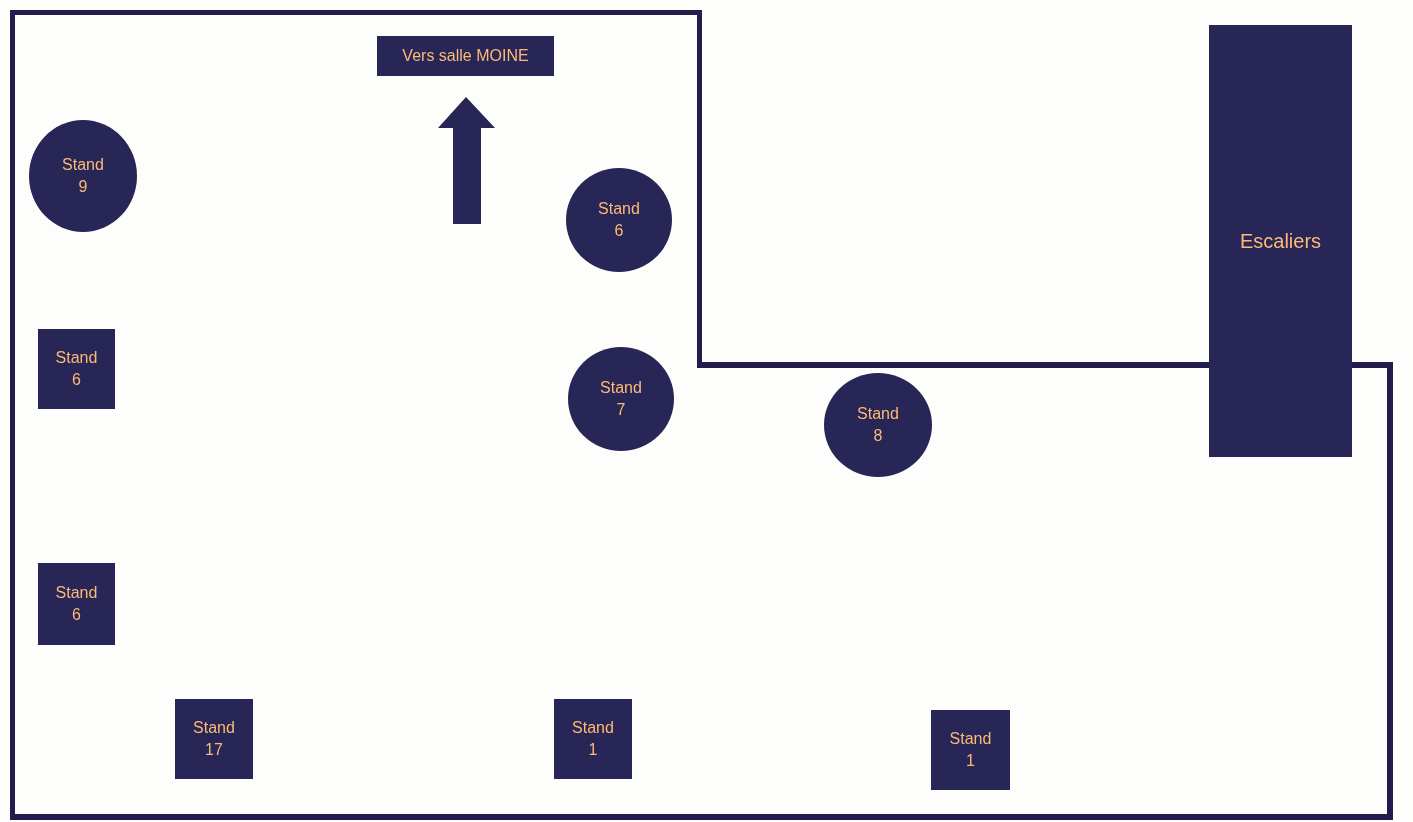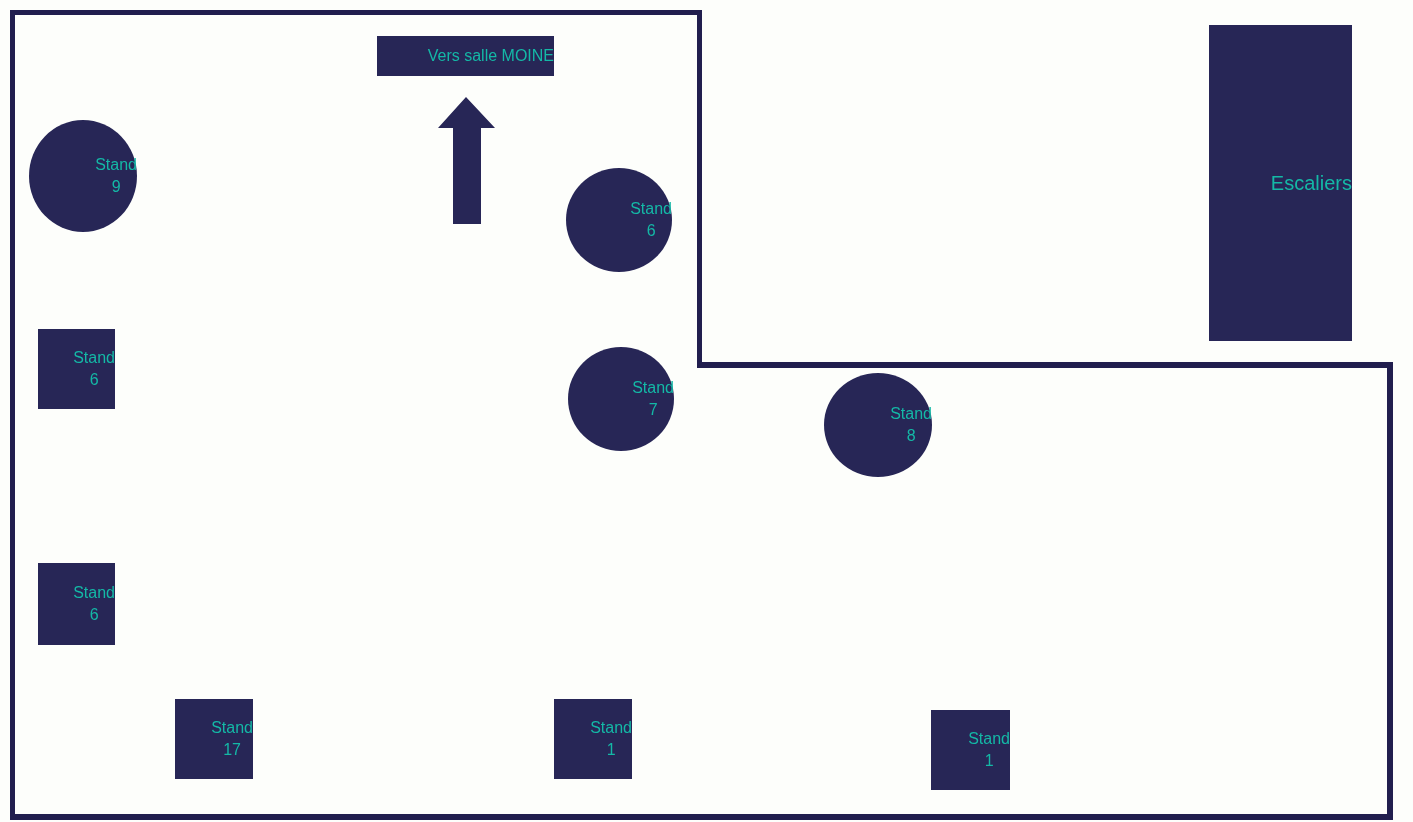--- a/index.html
+++ b/index.html
@@ -21,32 +21,32 @@
   .wall-left           { left: 10px;   top: 10px;  width: 5px;    height: 810px; }
   .wall-inner-vertical { left: 697px;  top: 10px;  width: 5px;    height: 358px; }
   .wall-inner-horizontal{ left: 697px; top: 362px; width: 696px;  height: 6px; }
   .wall-right          { left: 1387px; top: 362px; width: 6px;    height: 458px; }
   .wall-bottom         { left: 10px;   top: 814px; width: 1383px; height: 6px; }
 
   
   .shape {
     position: absolute;
     background: #272656;
-    color: #14b8a6;
+    color: #fdba74;
     display: flex;
     align-items: center;
-    justify-content: flex-end;
+    justify-content: center;
     text-align: center;
   }
   .circle { border-radius: 50%; }
   .stand-text { font-size: 16px; line-height: 1.35; }
 
   
   .sign-vers-salle { left: 377px; top: 36px;  width: 177px; height: 40px; font-size: 16px; }
-  .stairs-block    { left: 1209px; top: 25px; width: 143px; height: 316px; font-size: 20px; }
+  .stairs-block    { left: 1209px; top: 25px; width: 143px; height: 432px; font-size: 20px; }
 
   .stand-9  { left: 29px;  top: 120px; width: 108px; height: 112px; }
   .stand-6  { left: 566px; top: 168px; width: 106px; height: 104px; }
   .stand-7  { left: 568px; top: 347px; width: 106px; height: 104px; }
   .stand-8  { left: 824px; top: 373px; width: 108px; height: 104px; }
 
   .stand-10 { left: 38px;  top: 329px; width: 77px; height: 80px; }
   .stand-11 { left: 38px;  top: 563px; width: 77px; height: 82px; }
   .stand-12 { left: 175px; top: 699px; width: 78px; height: 80px; }
   .stand-13 { left: 554px; top: 699px; width: 78px; height: 80px; }

